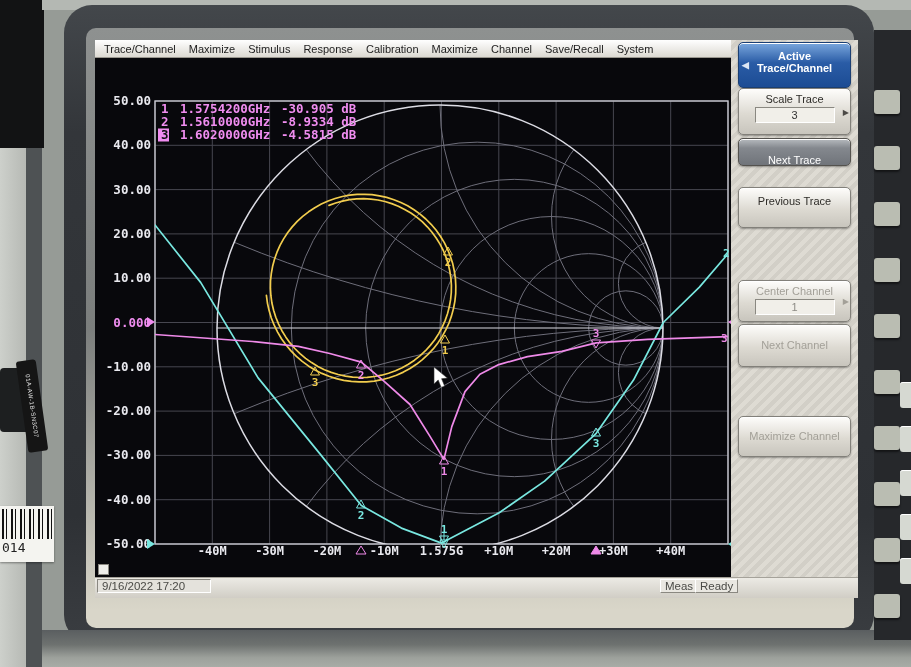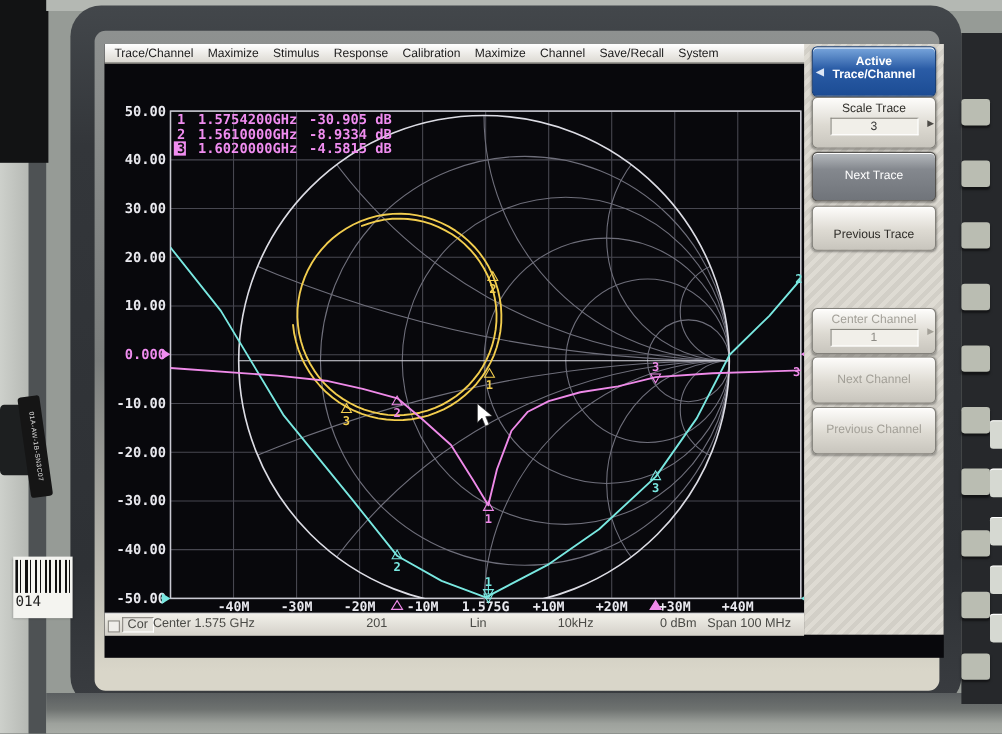--- a/index.html
+++ b/index.html
@@ -22,21 +22,21 @@
   
   .hw-col{left:874px;top:30px;width:37px;height:610px;background:#26282b;}
   .hw-tab{position:absolute;left:0;width:26px;height:24px;background:#babdb2;border-radius:3px;box-shadow:0 2px 2px rgba(0,0,0,.5);}
   .hw-key{position:absolute;left:26px;width:11px;height:26px;background:#d6d9d2;border-radius:3px 0 0 3px;box-shadow:inset 0 1px 0 #fff;}
 
   
   .cable{left:0;top:368px;width:30px;height:64px;background:#1d1f20;border-radius:4px;}
   .cable-label{left:22px;top:360px;width:20px;height:92px;background:#151515;border-radius:3px;
                transform:rotate(-8deg);color:#e8e8e8;font-size:6px;letter-spacing:.5px;
                writing-mode:vertical-rl;text-align:center;line-height:20px;}
-  .barcode{left:12px;top:506px;width:54px;height:56px;background:#f4f4f0;box-shadow:0 1px 2px rgba(0,0,0,.4);}
+  .barcode{left:0;top:506px;width:54px;height:56px;background:#f4f4f0;box-shadow:0 1px 2px rgba(0,0,0,.4);}
   .bars{position:absolute;left:2px;top:3px;width:50px;height:30px;
         background:repeating-linear-gradient(90deg,#111 0 2px,#f4f4f0 2px 4px,#111 4px 5px,#f4f4f0 5px 9px);}
   .barcode-num{position:absolute;left:2px;top:34px;font-size:13px;color:#222;font-family:"DejaVu Sans Mono",monospace;}
 
   
   .menubar{left:0;top:0;width:763px;height:18px;background:linear-gradient(#ffffff,#dcd9d2);
            border-bottom:1px solid #9a978f;display:flex;align-items:center;gap:13px;padding-left:9px;box-sizing:border-box;}
   .menubar span{font-size:11px;color:#1c1c1c;white-space:nowrap;}
   .tracelines{left:2px;top:19px;width:600px;font-family:"DejaVu Sans Mono",monospace;
               font-size:12.5px;font-weight:bold;line-height:13px;white-space:pre;}
@@ -268,55 +268,51 @@
         <path d="M356,554L366,554L361,546Z" fill="none" stroke="#ef8ae9"></path>
         <path d="M591,554L601,554L596,546Z" fill="#ef8ae9" stroke="#ef8ae9"></path>
         <path d="M440,540L448,540L444,548Z M444,532L444,540" fill="none" stroke="#79e8e1"></path>
         <path d="M147,317L147,327L155,322Z" fill="#f08df0"></path>
         <path d="M736,317L736,327L728,322Z" fill="#f08df0"></path>
         <path d="M147,539L147,549L155,544Z" fill="#79e8e1"></path>
         <path d="M736,539L736,549L728,544Z" fill="#79e8e1"></path>
         <path d="M434,367 l0,17 l4.2,-4 l3,7.4 l3.4,-1.5 l-3,-7.2 l5.8,-0.6 Z" fill="#ffffff" stroke="#333" stroke-width="0.6"></path>
       </svg>
 
-    <div class="abs statusbar1">
-      <span style="left:16px" class="inset">Cor</span>
-      <span style="left:44px">Center 1.575 GHz</span>
-      <span style="left:238px">201</span>
-      <span style="left:332px">Lin</span>
-      <span style="left:412px">10kHz</span>
-      <span style="left:505px">0 dBm</span>
-      <span style="left:548px">Span 100 MHz</span>
+    <div class="abs sb-box"></div>
+
+    <div class="abs statusbar2">
+      <span class="inset" style="position:absolute;left:2px;top:1px;width:104px;">9/16/2022 17:20</span>
+      <span class="outset" style="position:absolute;left:565px;top:1px;">Meas</span>
+      <span class="outset" style="position:absolute;left:600px;top:1px;">Ready</span>
     </div>
-    <div class="abs sb-box"></div>
-
 
     <div class="abs softpanel" id="softpanel">
       <div class="skey header" style="top:2px;height:46px;">
         <span class="arrow-l">◀</span>
         <div class="lbl" style="margin-top:7px;">Active</div>
         <div>Trace/Channel</div>
       </div>
     <div class="skey" style="top: 48px; height: 47px;">
           <div class="lbl">Scale Trace</div>
           <div class="valbox">3</div>
           <span class="arrow-r">▶</span>
         </div>
-        <div class="skey pressed" style="top: 98px; height: 45px;">
+        <div class="skey pressed" style="top: 98px; height: 28px;">
           <div class="lbl" style="margin-top: 15px;">Next Trace</div>
         </div>
         <div class="skey" style="top: 147px; height: 41px;">
-          <div class="lbl" style="margin-top: 19px;">Previous Trace</div>
+          <div class="lbl" style="margin-top: 7px;">Previous Trace</div>
         </div>
         <div class="skey disabled" style="top: 240px; height: 42px;">
           <div class="lbl">Center Channel</div>
           <div class="valbox">1</div>
           <span class="arrow-r">▶</span>
         </div>
         <div class="skey disabled" style="top: 284px; height: 43px;">
           <div class="lbl" style="margin-top: 14px;">Next Channel</div>
         </div>
-        <div class="skey disabled" style="top: 330px; height: 43px;">
-          <div class="lbl" style="margin-top: 14px;">Previous Channel</div>
+        <div class="skey disabled" style="top: 376px; height: 41px;">
+          <div class="lbl" style="margin-top: 13px;">Maximize Channel</div>
         </div>
       </div>
   </div>
 </div>
 
 </body></html>

